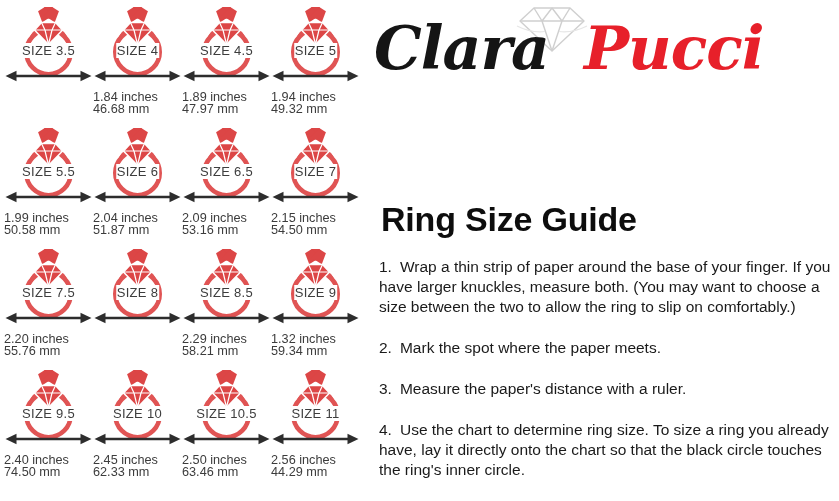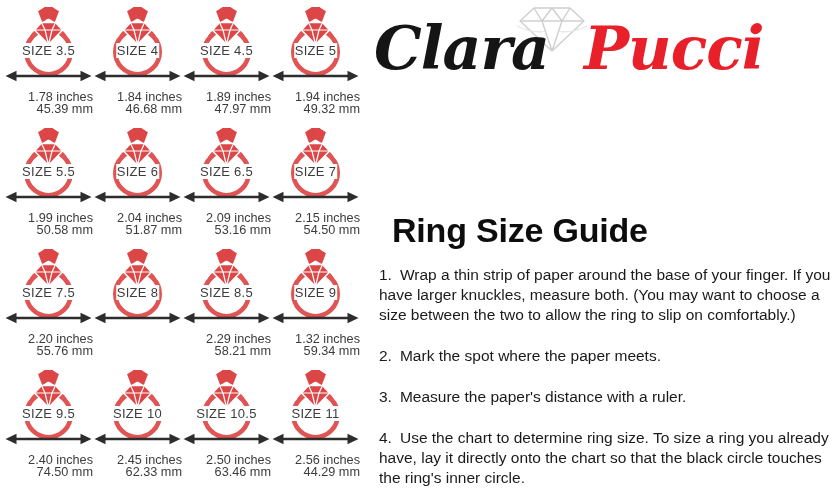--- a/index.html
+++ b/index.html
@@ -2,42 +2,42 @@
 <html><head>
 <meta charset="utf-8">
 <style>
   html,body{margin:0;padding:0;background:#fff;}
   .page{position:relative;width:839px;height:501px;background:#ffffff;overflow:hidden;
         font-family:"Liberation Sans",sans-serif;}
 
   
   .ring-grid{position:absolute;left:4px;top:6px;width:360px;
              display:grid;grid-template-columns:repeat(4,89px);grid-auto-rows:121px;}
-  .ring-cell{position:relative;width:89px;height:121px;text-align:right;}
+  .ring-cell{position:relative;width:89px;height:121px;text-align:left;}
   .ring-cell svg.ring{display:block;margin:0 auto;}
   .size-label{position:absolute;top:37px;left:50%;transform:translateX(-50%);
               background:#ffffff;padding:0 1px;font-size:13px;color:#3d3d3d;
               white-space:nowrap;letter-spacing:.3px;}
   .meas{position:absolute;top:86px;left:0;width:100%;
         font-size:12.7px;line-height:11.8px;color:#3c3c3c;}
 
   
   .logo{position:absolute;left:372px;top:4px;width:440px;height:92px;text-align:right;}
   .logo .script{position:absolute;top:14px;font-family:"DejaVu Serif",serif;
                 font-style:italic;font-weight:700;font-size:60px;line-height:1;
                 letter-spacing:-1px;}
   .logo .clara{left:2px;color:#151515;}
   .logo .pucci{left:212px;color:#e7202a;}
   .logo svg{position:absolute;left:143px;top:0;}
 
   
-  .guide-title{position:absolute;left:377px;top:196px;margin:15px;
+  .guide-title{position:absolute;left:377px;top:196px;margin:4px;
                font-size:34px;font-weight:700;color:#0d0d0d;letter-spacing:-.2px;}
   .steps{position:absolute;left:379px;top:253px;width:458px;}
-  .steps p{margin:12px 0 21px 0;font-size:15.5px;line-height:20px;color:#1a1a1a;}
+  .steps p{margin:4px 0 21px 0;font-size:15.5px;line-height:20px;color:#1a1a1a;}
   .steps .num{margin-right:8px;}
 </style>
 </head>
 <body>
 
 <div class="page">
 
   <div class="ring-grid" id="ring-grid">
     <div class="ring-cell">
       <svg class="ring" width="89" height="78" viewBox="0 0 89 78">
@@ -54,24 +54,20 @@
         <polygon points="30.5,24 37.5,16.5 51.5,16.5 58.5,24 44.5,38.5" fill="#dc4646" stroke="#ffffff" stroke-width="1.5" stroke-linejoin="round"></polygon>
         <path d="M30.5,24 L58.5,24 M37.5,16.5 L41,24 M51.5,16.5 L48,24 M41,24 L44.5,38.5 M48,24 L44.5,38.5" fill="none" stroke="#ffffff" stroke-width="1.2"></path>
 
         <g>
           <line x1="10" y1="70" x2="79" y2="70" stroke="#2d2d2d" stroke-width="2.3"></line>
           <polygon points="1.5,70 12.5,64.8 12.5,75.2" fill="#2d2d2d"></polygon>
           <polygon points="87.5,70 76.5,64.8 76.5,75.2" fill="#2d2d2d"></polygon>
         </g>
       </svg>
       <span class="size-label">SIZE 3.5</span>
-      <div class="meas">
-        <div class="inches">1.78 inches</div>
-        <div class="mm">45.39 mm</div>
-      </div>
     </div>
 
     <div class="ring-cell">
       <svg class="ring" width="89" height="78" viewBox="0 0 89 78">
 
         <circle cx="44.5" cy="46" r="22.2" fill="none" stroke="#e05454" stroke-width="4.6"></circle>
 
         <path d="M26.5,34 C28.5,27.5 32.5,24.5 37.5,23.2" fill="none" stroke="#e05454" stroke-width="3.4" stroke-linecap="round"></path>
         <path d="M62.5,34 C60.5,27.5 56.5,24.5 51.5,23.2" fill="none" stroke="#e05454" stroke-width="3.4" stroke-linecap="round"></path>
 

